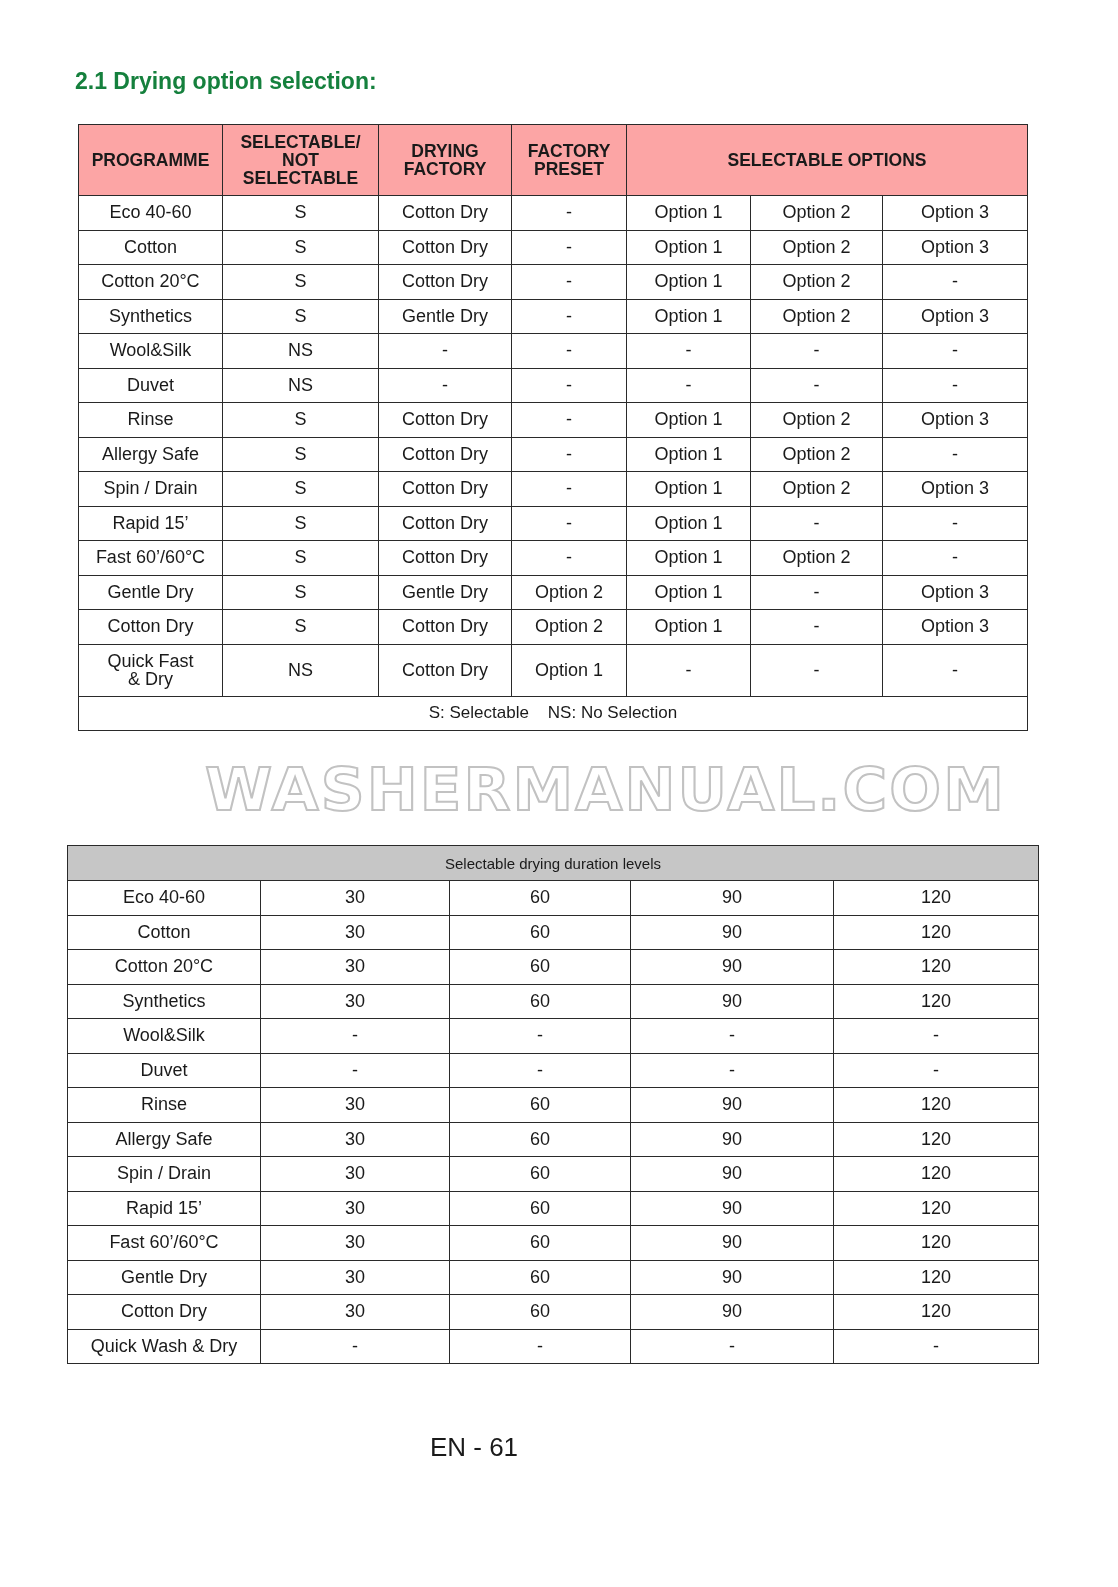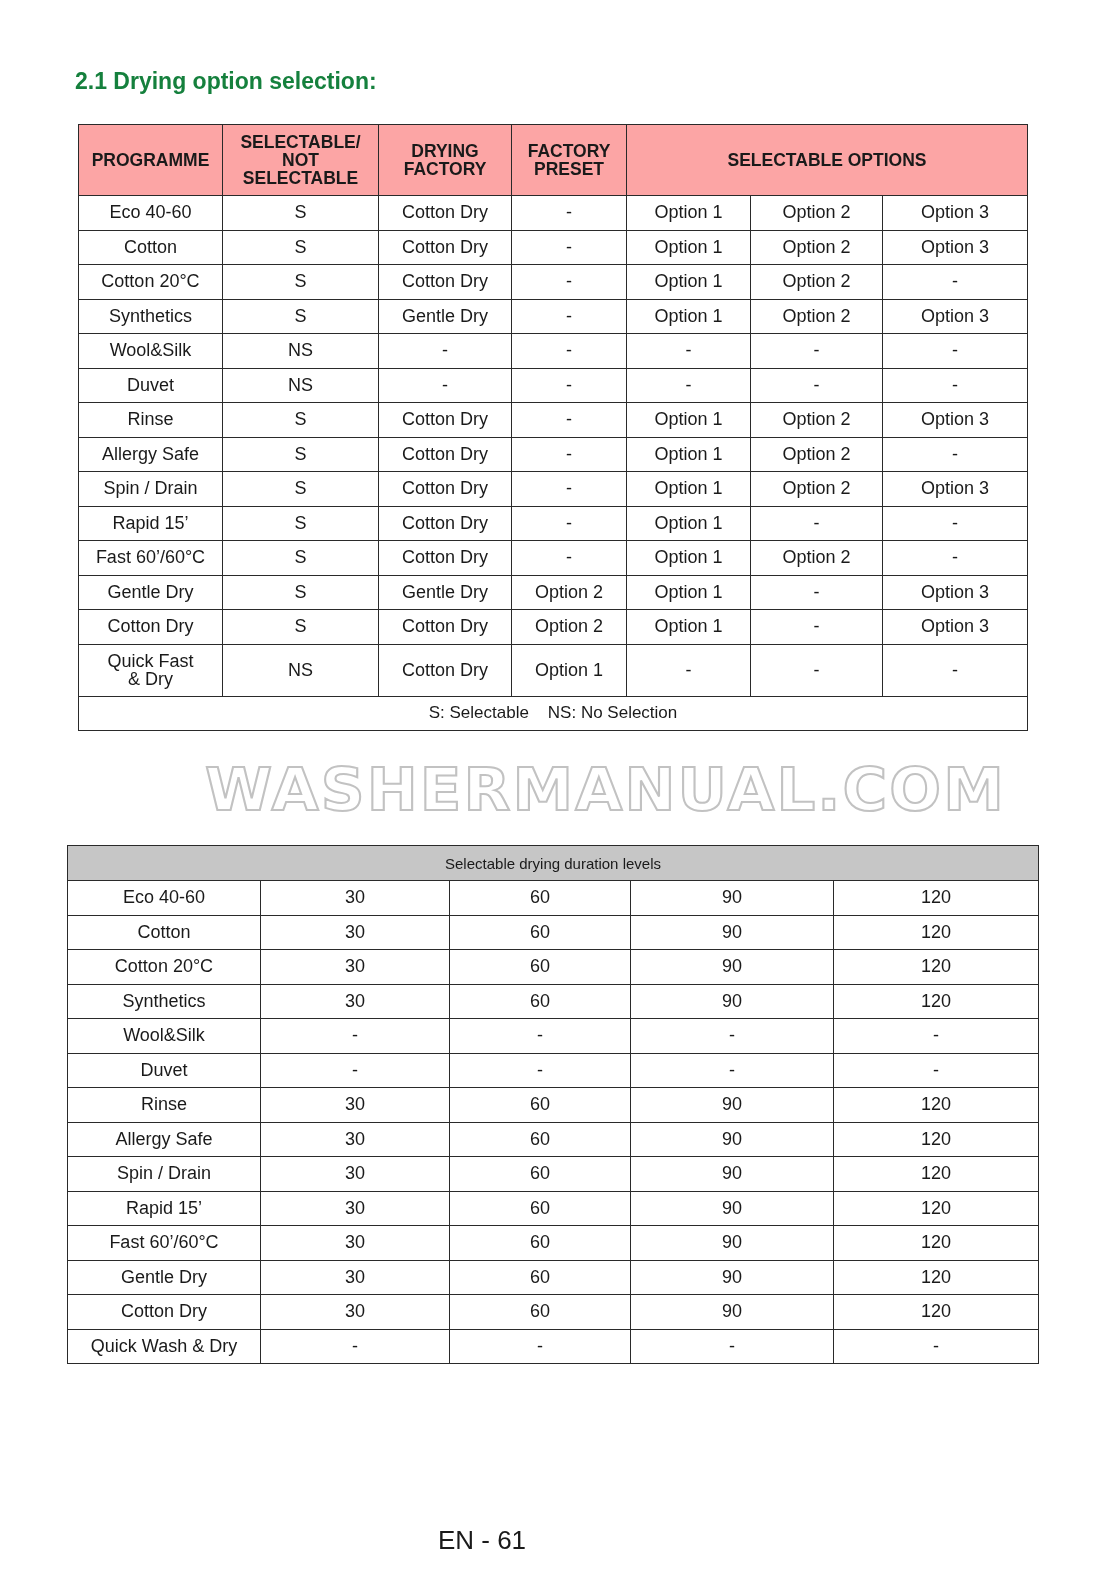--- a/index.html
+++ b/index.html
@@ -9,21 +9,21 @@
   td, th { border: 1.5px solid #2a2a2a; text-align: center; vertical-align: middle; padding: 0; font-size: 18px; font-weight: normal; }
   #t1 { left: 78px; top: 124px; width: 949px; }
   #t1 th { background: #fca5a5; font-weight: bold; font-size: 17.5px; line-height: 18px; height: 70px; }
   #t1 td { height: 33.5px; }
   #t1 tr.tall td { height: 51px; line-height: 18px; }
   #t1 td.legend { height: 33px; font-size: 17px; }
   #t2 { left: 67px; top: 845px; width: 971px; }
   #t2 th { background: #c6c6c6; height: 34px; font-size: 15px; margin-left: 30px; }
   #t2 td { height: 33.5px; }
   .watermark { position: absolute; left: 205px; top: 756px; font-size: 58px; font-weight: bold; letter-spacing: 2px; color: #ffffff; -webkit-text-stroke: 2px #b8b8b8; opacity: 0.85; pointer-events: none; font-family: "DejaVu Sans", sans-serif; transform: scaleX(1.05); transform-origin: left; }
-  .page-num { position: absolute; left: 0; width: 948px; top: 1525px; text-align: center; font-size: 26px; padding-left: 8px; }
+  .page-num { position: absolute; left: 0; width: 948px; top: 1432px; text-align: center; font-size: 26px; }
 </style>
 </head>
 <body>
 
 <h2 class="title">2.1 Drying option selection:</h2>
 
 <table id="t1">
   <colgroup>
     <col style="width:144px">
       <col style="width:156px">

